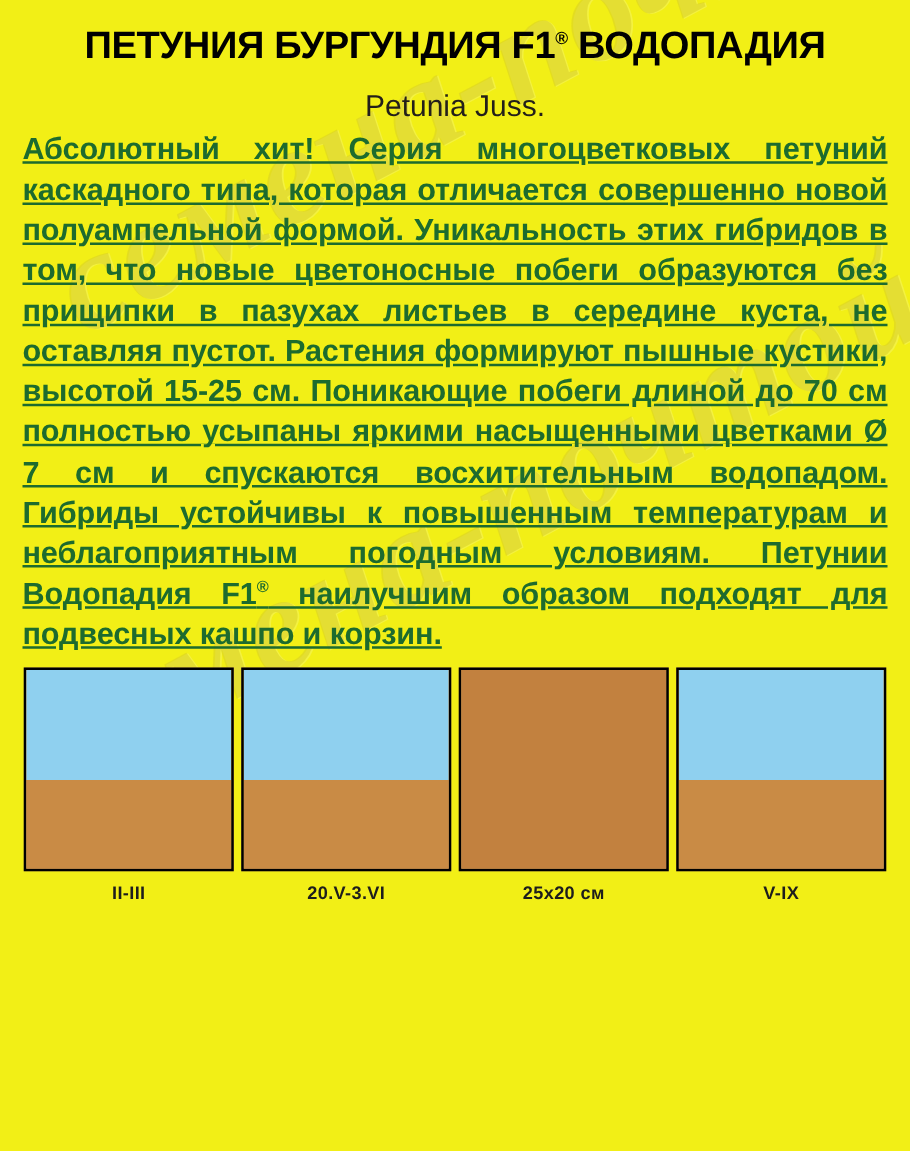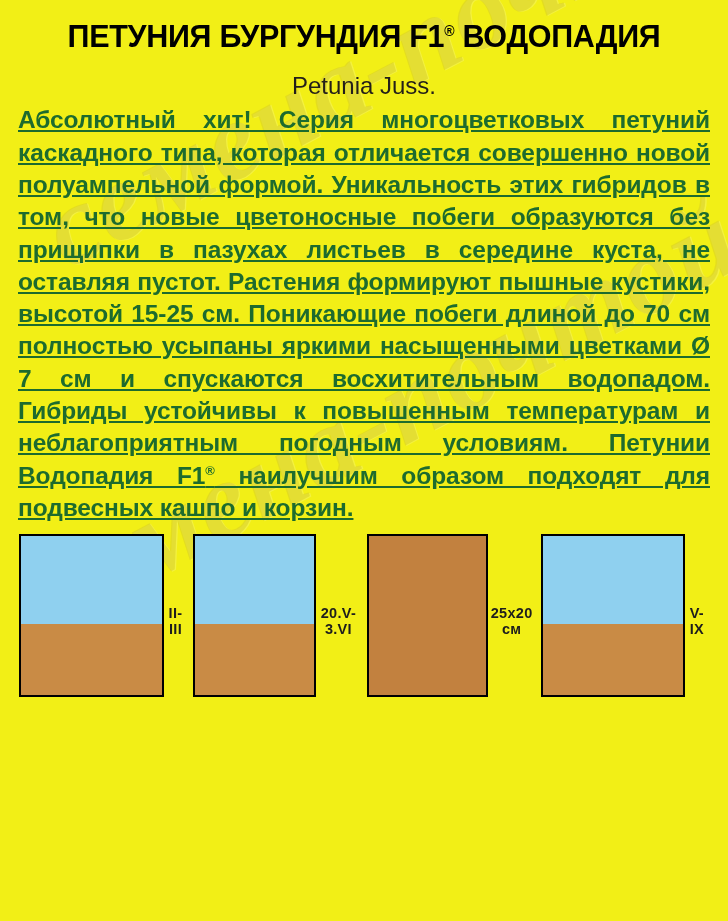--- a/index.html
+++ b/index.html
@@ -108,21 +108,21 @@
   .pictograms {
     position: relative;
     z-index: 10;
     display: flex;
     gap: 6px;
     margin: 10px 7px 0 7px;
   }
   .picto {
     width: 25%;
     display: flex;
-    flex-direction: row;
+    flex-direction: column;
     align-items: center;
   }
   .picto-frame {
     width: 100%;
     height: 163px;
     border: 2px solid #000;
     box-sizing: border-box;
     position: relative;
     overflow: hidden;
     background: #cf9a55;

